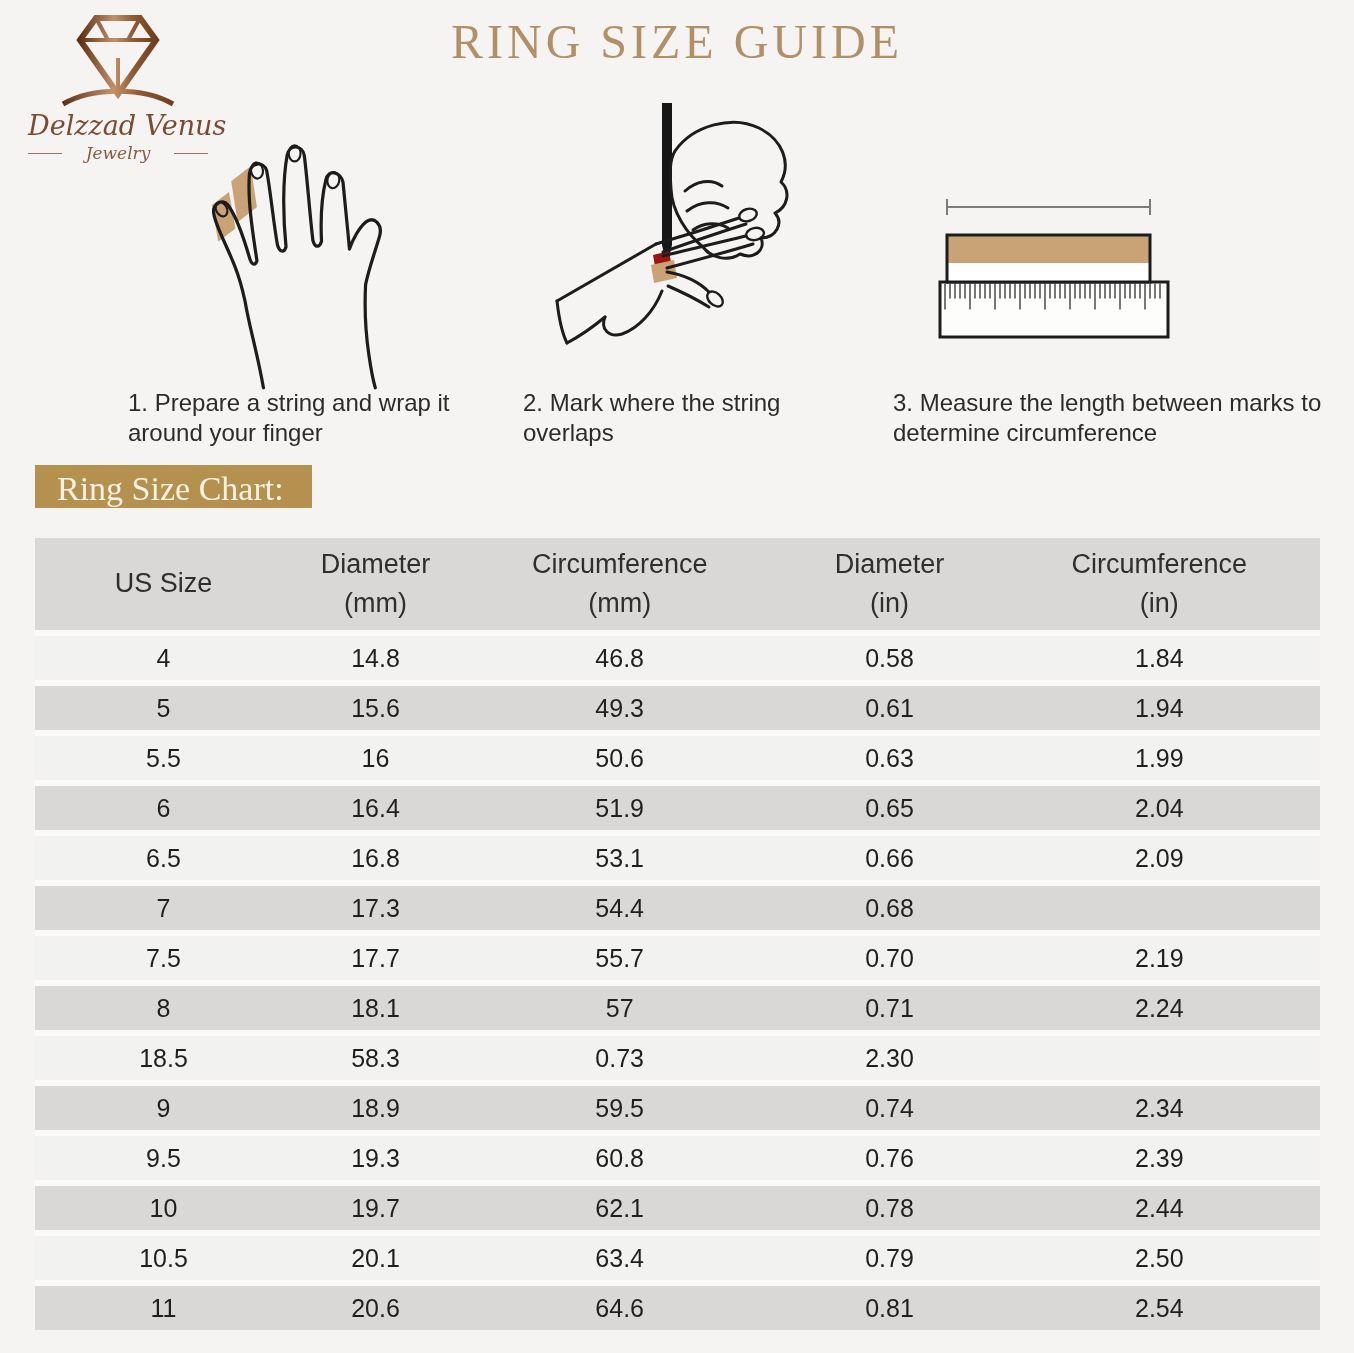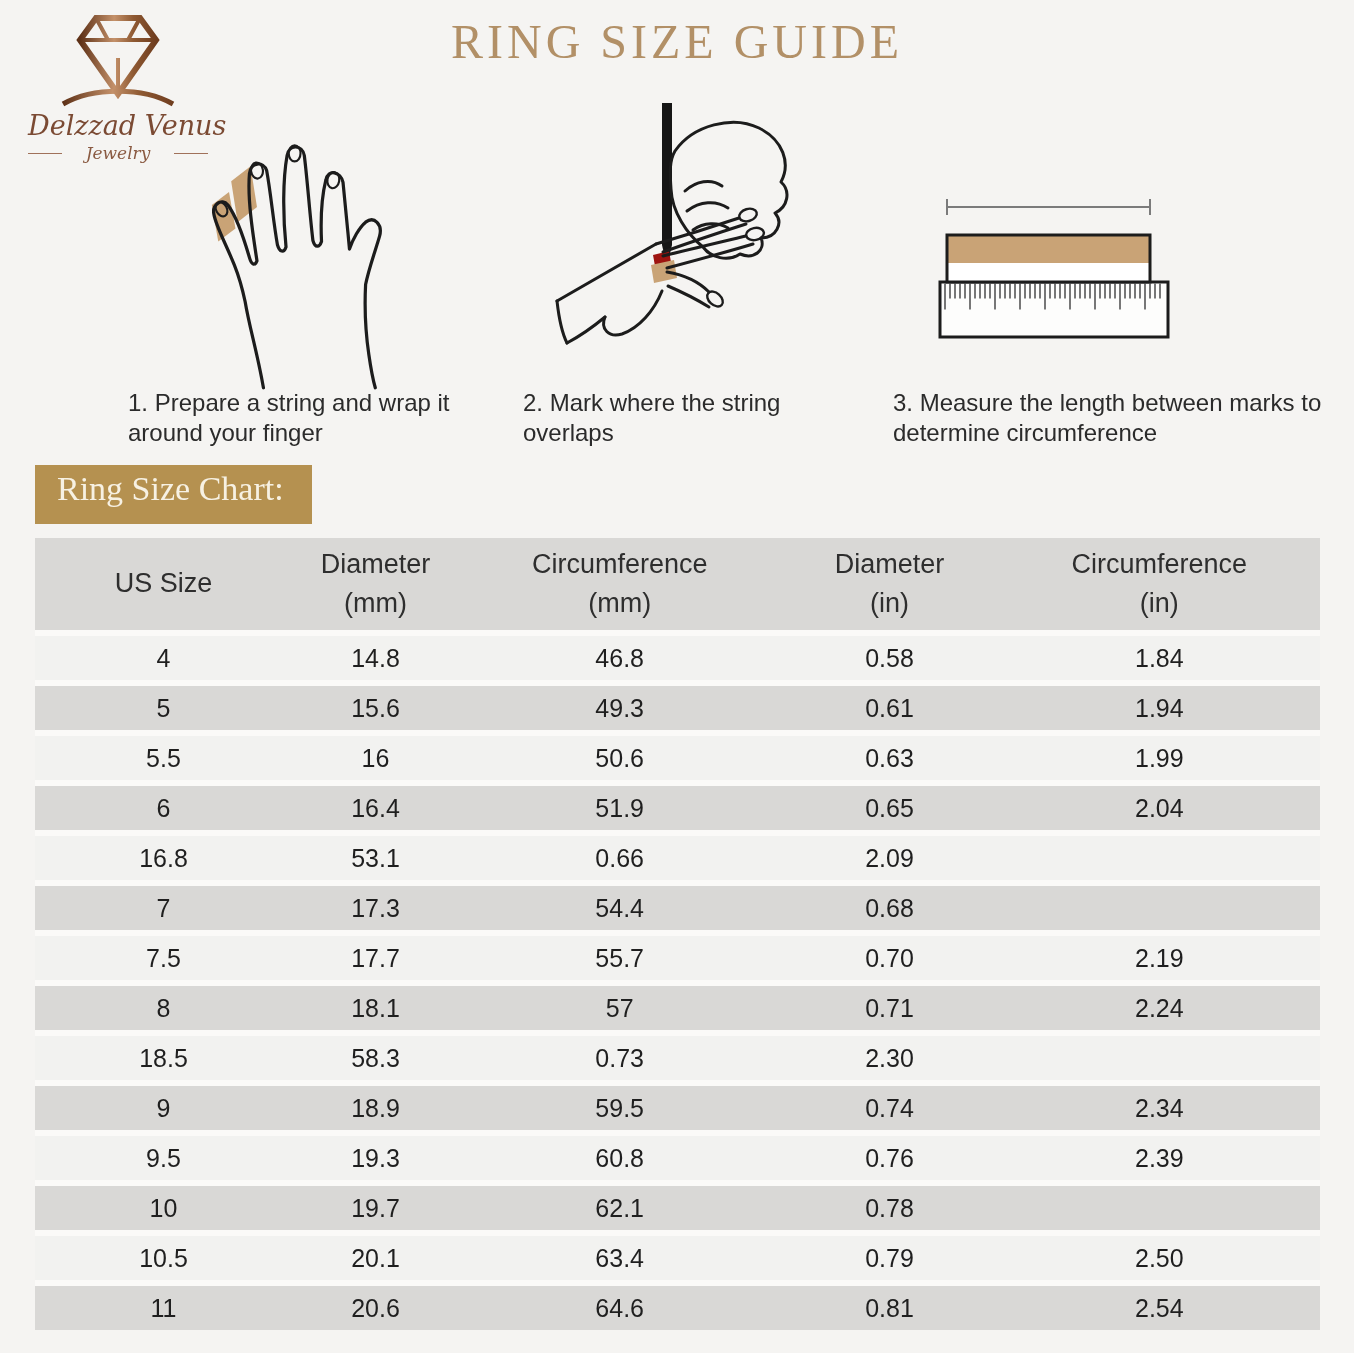--- a/index.html
+++ b/index.html
@@ -27,21 +27,21 @@
   .illus3{left:905px;top:182px;}
 
   
   .caption{position:absolute;top:388px;font-size:24px;color:#2b2b2b;line-height:1.27;}
   .cap1{left:128px;width:345px;}
   .cap2{left:523px;width:335px;}
   .cap3{left:868px;width:430px;margin-left:25px;}
 
   
   .chart-label{position:absolute;left:35px;top:465px;background:#b59150;color:#f7f1e3;
-               font-family:"Liberation Serif",serif;font-size:34px;padding:5px 28px 16px 22px;}
+               font-family:"Liberation Serif",serif;font-size:34px;padding:5px 28px 0 22px;}
 
   
   .table{position:absolute;left:35px;top:538px;width:1285px;display:flex;flex-direction:column;
          gap:6px;background:#fbfaf8;}
   .thead{display:grid;grid-template-columns:20% 13% 25% 17% 25%;background:#d9d8d6;height:92px;
          align-items:center;}
   .th{text-align:center;font-size:27px;color:#2e2e2e;line-height:1.45;}
   #tbody{display:flex;flex-direction:column;gap:6px;background:#fbfaf8;}
   .tr{display:grid;grid-template-columns:20% 13% 25% 17% 25%;height:44px;align-items:center;}
   .tr.light{background:#f2f2f0;}
@@ -259,20 +259,21 @@
           <div class="td">1.99</div>
         </div>
         <div class="tr dark">
           <div class="td">6</div>
           <div class="td">16.4</div>
           <div class="td">51.9</div>
           <div class="td">0.65</div>
           <div class="td">2.04</div>
         </div>
         <div class="tr light">
+          <div class="td">6.5</div>
           <div class="td">16.8</div>
           <div class="td">53.1</div>
           <div class="td">0.66</div>
           <div class="td">2.09</div>
         </div>
         <div class="tr dark">
           <div class="td">7</div>
           <div class="td">17.3</div>
           <div class="td">54.4</div>
           <div class="td">0.68</div>
@@ -309,20 +310,21 @@
           <div class="td">19.3</div>
           <div class="td">60.8</div>
           <div class="td">0.76</div>
           <div class="td">2.39</div>
         </div>
         <div class="tr dark">
           <div class="td">10</div>
           <div class="td">19.7</div>
           <div class="td">62.1</div>
           <div class="td">0.78</div>
+          <div class="td">2.44</div>
         </div>
         <div class="tr light">
           <div class="td">10.5</div>
           <div class="td">20.1</div>
           <div class="td">63.4</div>
           <div class="td">0.79</div>
           <div class="td">2.50</div>
         </div>
         <div class="tr dark">
           <div class="td">11</div>

